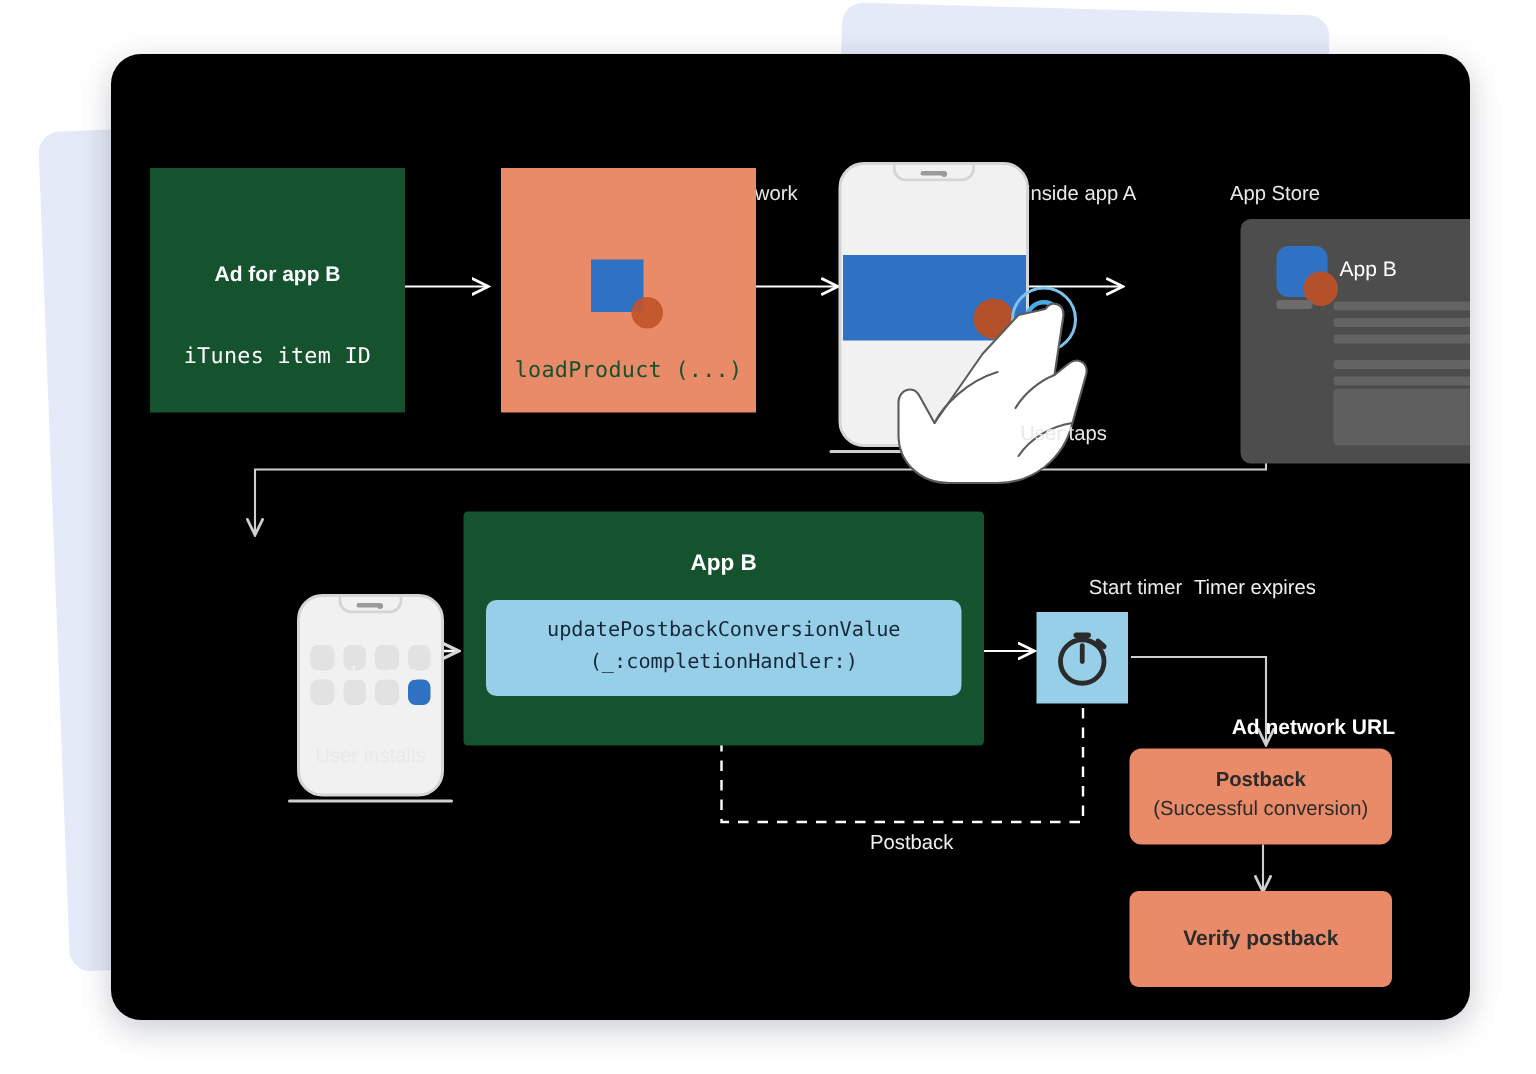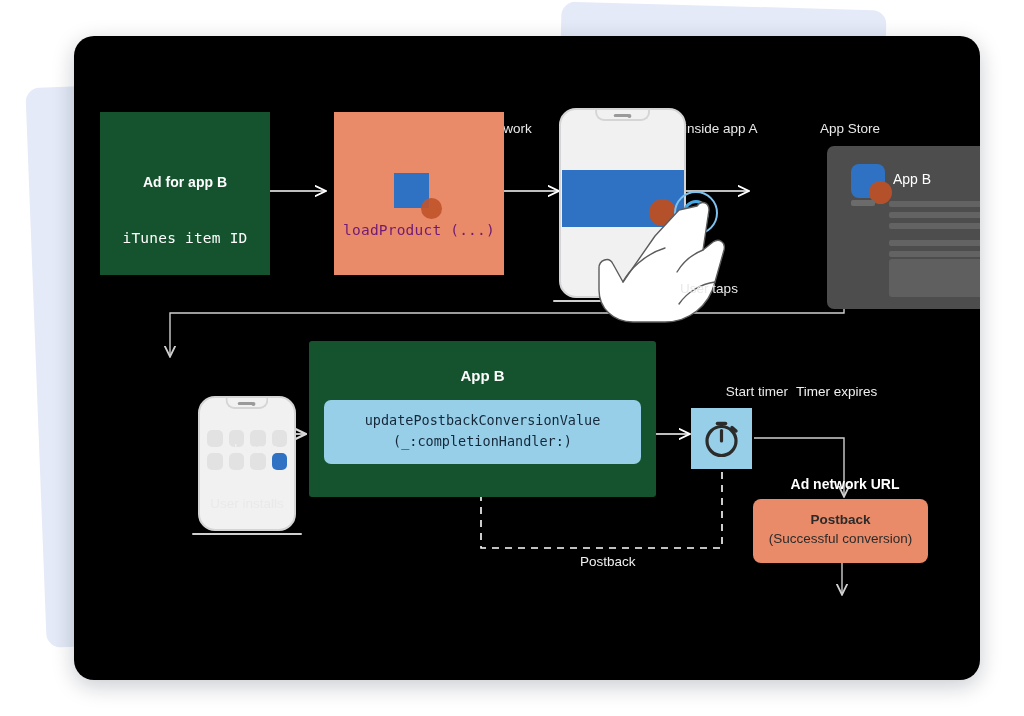--- a/index.html
+++ b/index.html
@@ -27,21 +27,21 @@
   #legend{
     position:absolute;left:100px;top:57px;height:36px;
     display:flex;align-items:center;gap:11px;
     background:#333333;border-radius:8px;padding:0 16px 0 13px;
   }
   #legend .dot{width:19px;height:19px;border-radius:50%;background:#c96a27;flex:0 0 auto;}
   #legend .txt{color:#f2f2f2;font-size:14.5px;letter-spacing:.1px;white-space:nowrap;}
 
   
   .cap{position:absolute;color:#e9e9e9;font-size:13.5px;white-space:nowrap;text-align:center;}
-  .cap.bold{font-weight:bold;color:#ffffff;}
+  .cap.bold{font-weight:bold;color:#ffffff;text-align:right;}
 
   
   .block{position:absolute;box-sizing:border-box;}
   .blue{background:#14532d;}
   .salmon{background:#e98a68;}
 
   .b-title{
     position:absolute;left:0;right:0;text-align:center;
     font-weight:bold;color:#ffffff;font-size:14px;
   }
@@ -154,21 +154,21 @@
     <div class="cap" style="left:686px;top:85px;width:180px;">App Store</div>
 
     <div class="block blue" style="left:26px;top:76px;width:170px;height:163px;">
       <div class="b-title" style="top:62px;">Ad for app B</div>
       <div class="b-mono" style="top:118px;">iTunes item ID</div>
     </div>
 
     <div class="block salmon" style="left:260px;top:76px;width:170px;height:163px;">
       <div class="mini-sq" style="left:60px;top:61px;width:35px;height:35px;"></div>
       <div class="sig-dot" style="left:87px;top:86px;width:21px;height:21px;"></div>
-      <div class="b-mono" style="top:110px;color:#701a75;">loadProduct (...)</div>
+      <div class="b-mono" style="top:127px;color:#14532d;">loadProduct (...)</div>
     </div>
 
     <div class="phone" style="left:485px;top:72px;width:127px;height:190px;">
       <div class="body"></div>
       <div id="ad-banner"></div>
       <div class="notch"></div>
       <div class="speaker"></div>
       <div class="cam"></div>
       <div class="shadow"></div>
     </div>
@@ -244,17 +244,20 @@
     </div>
     <div class="wlab" style="left:722px;top:348px;">Timer expires</div>
 
     <div class="cap bold" style="left:686px;top:440px;width:170px;font-size:14px;">Ad network URL</div>
 
     <div class="block salmon" style="left:679px;top:463px;width:175px;height:64px;border-radius:8px;">
       <div style="position:absolute;left:0;right:0;top:13px;text-align:center;font-weight:bold;font-size:13.5px;color:#2b2b2b;">Postback</div>
       <div style="position:absolute;left:0;right:0;top:32px;text-align:center;font-size:13.5px;color:#2b2b2b;">(Successful conversion)</div>
     </div>
 
+    <div class="block salmon" style="left:679px;top:558px;width:175px;height:64px;border-radius:6px;">
+      <div style="position:absolute;left:0;right:0;top:23px;text-align:center;font-weight:bold;font-size:14px;color:#2b2b2b;">Verify postback</div>
+    </div>
 
     <div class="wlab" style="left:506px;top:518px;">Postback</div>
 
   </div>
 </div>
 
 </body></html>

